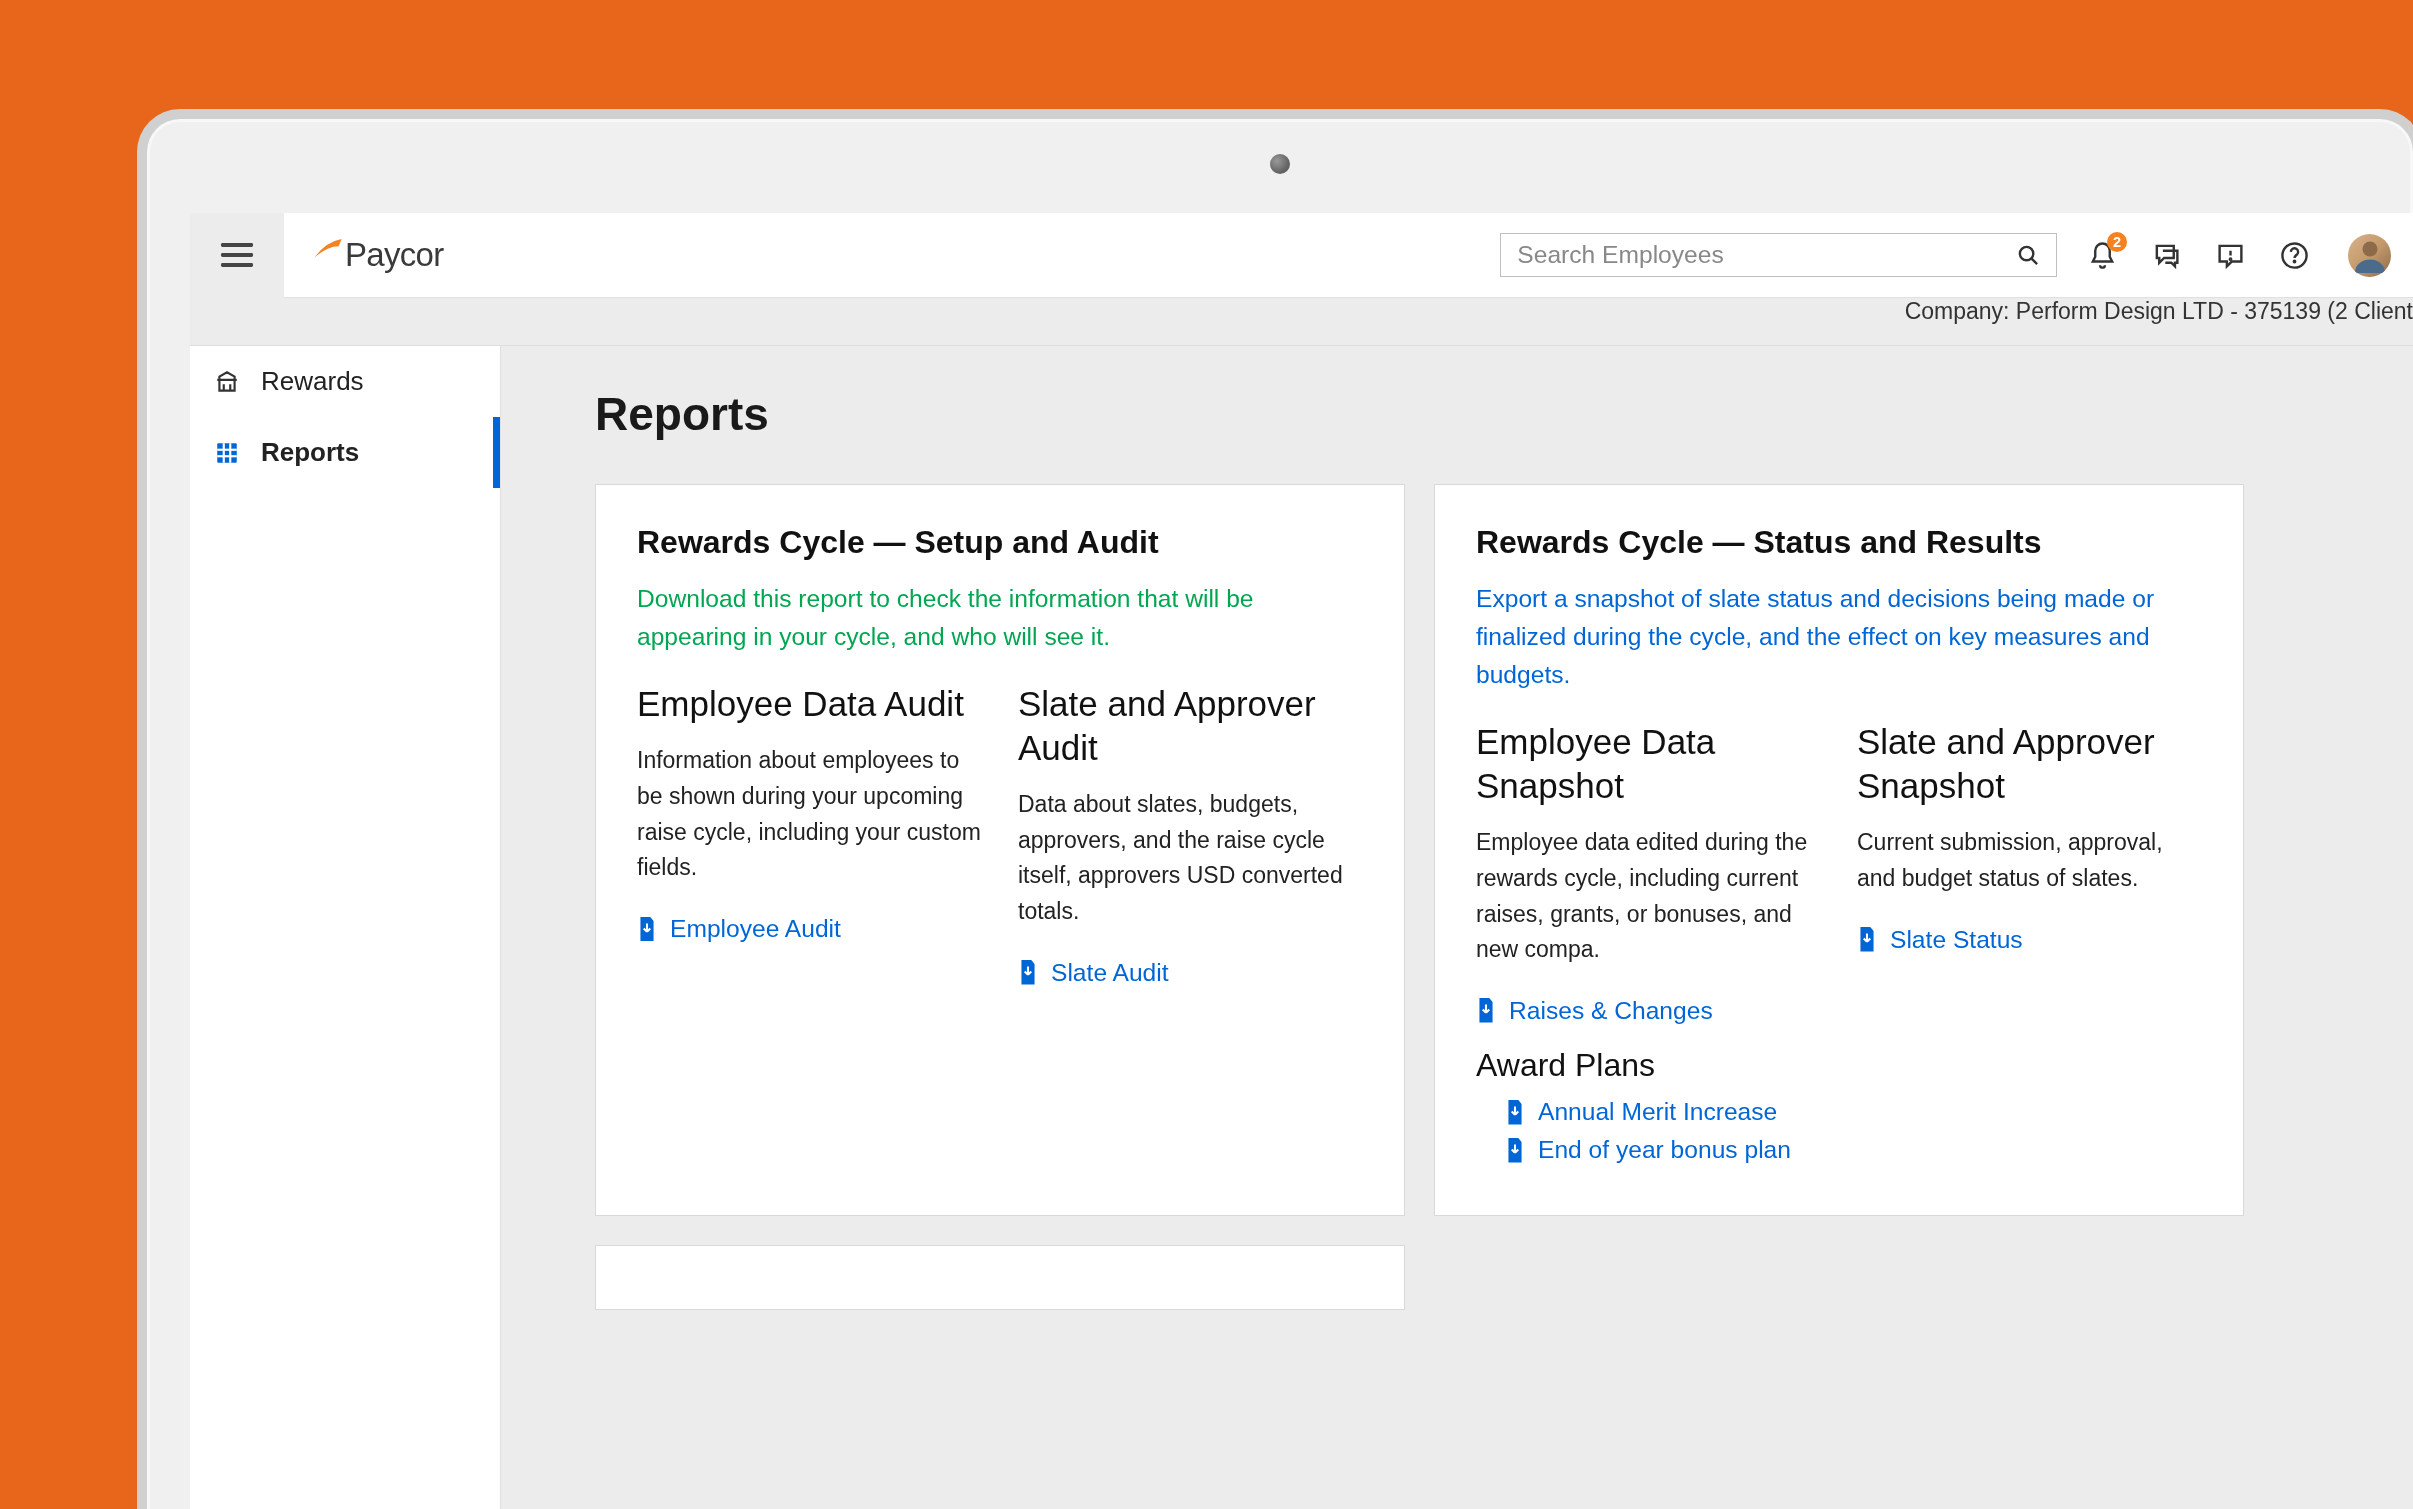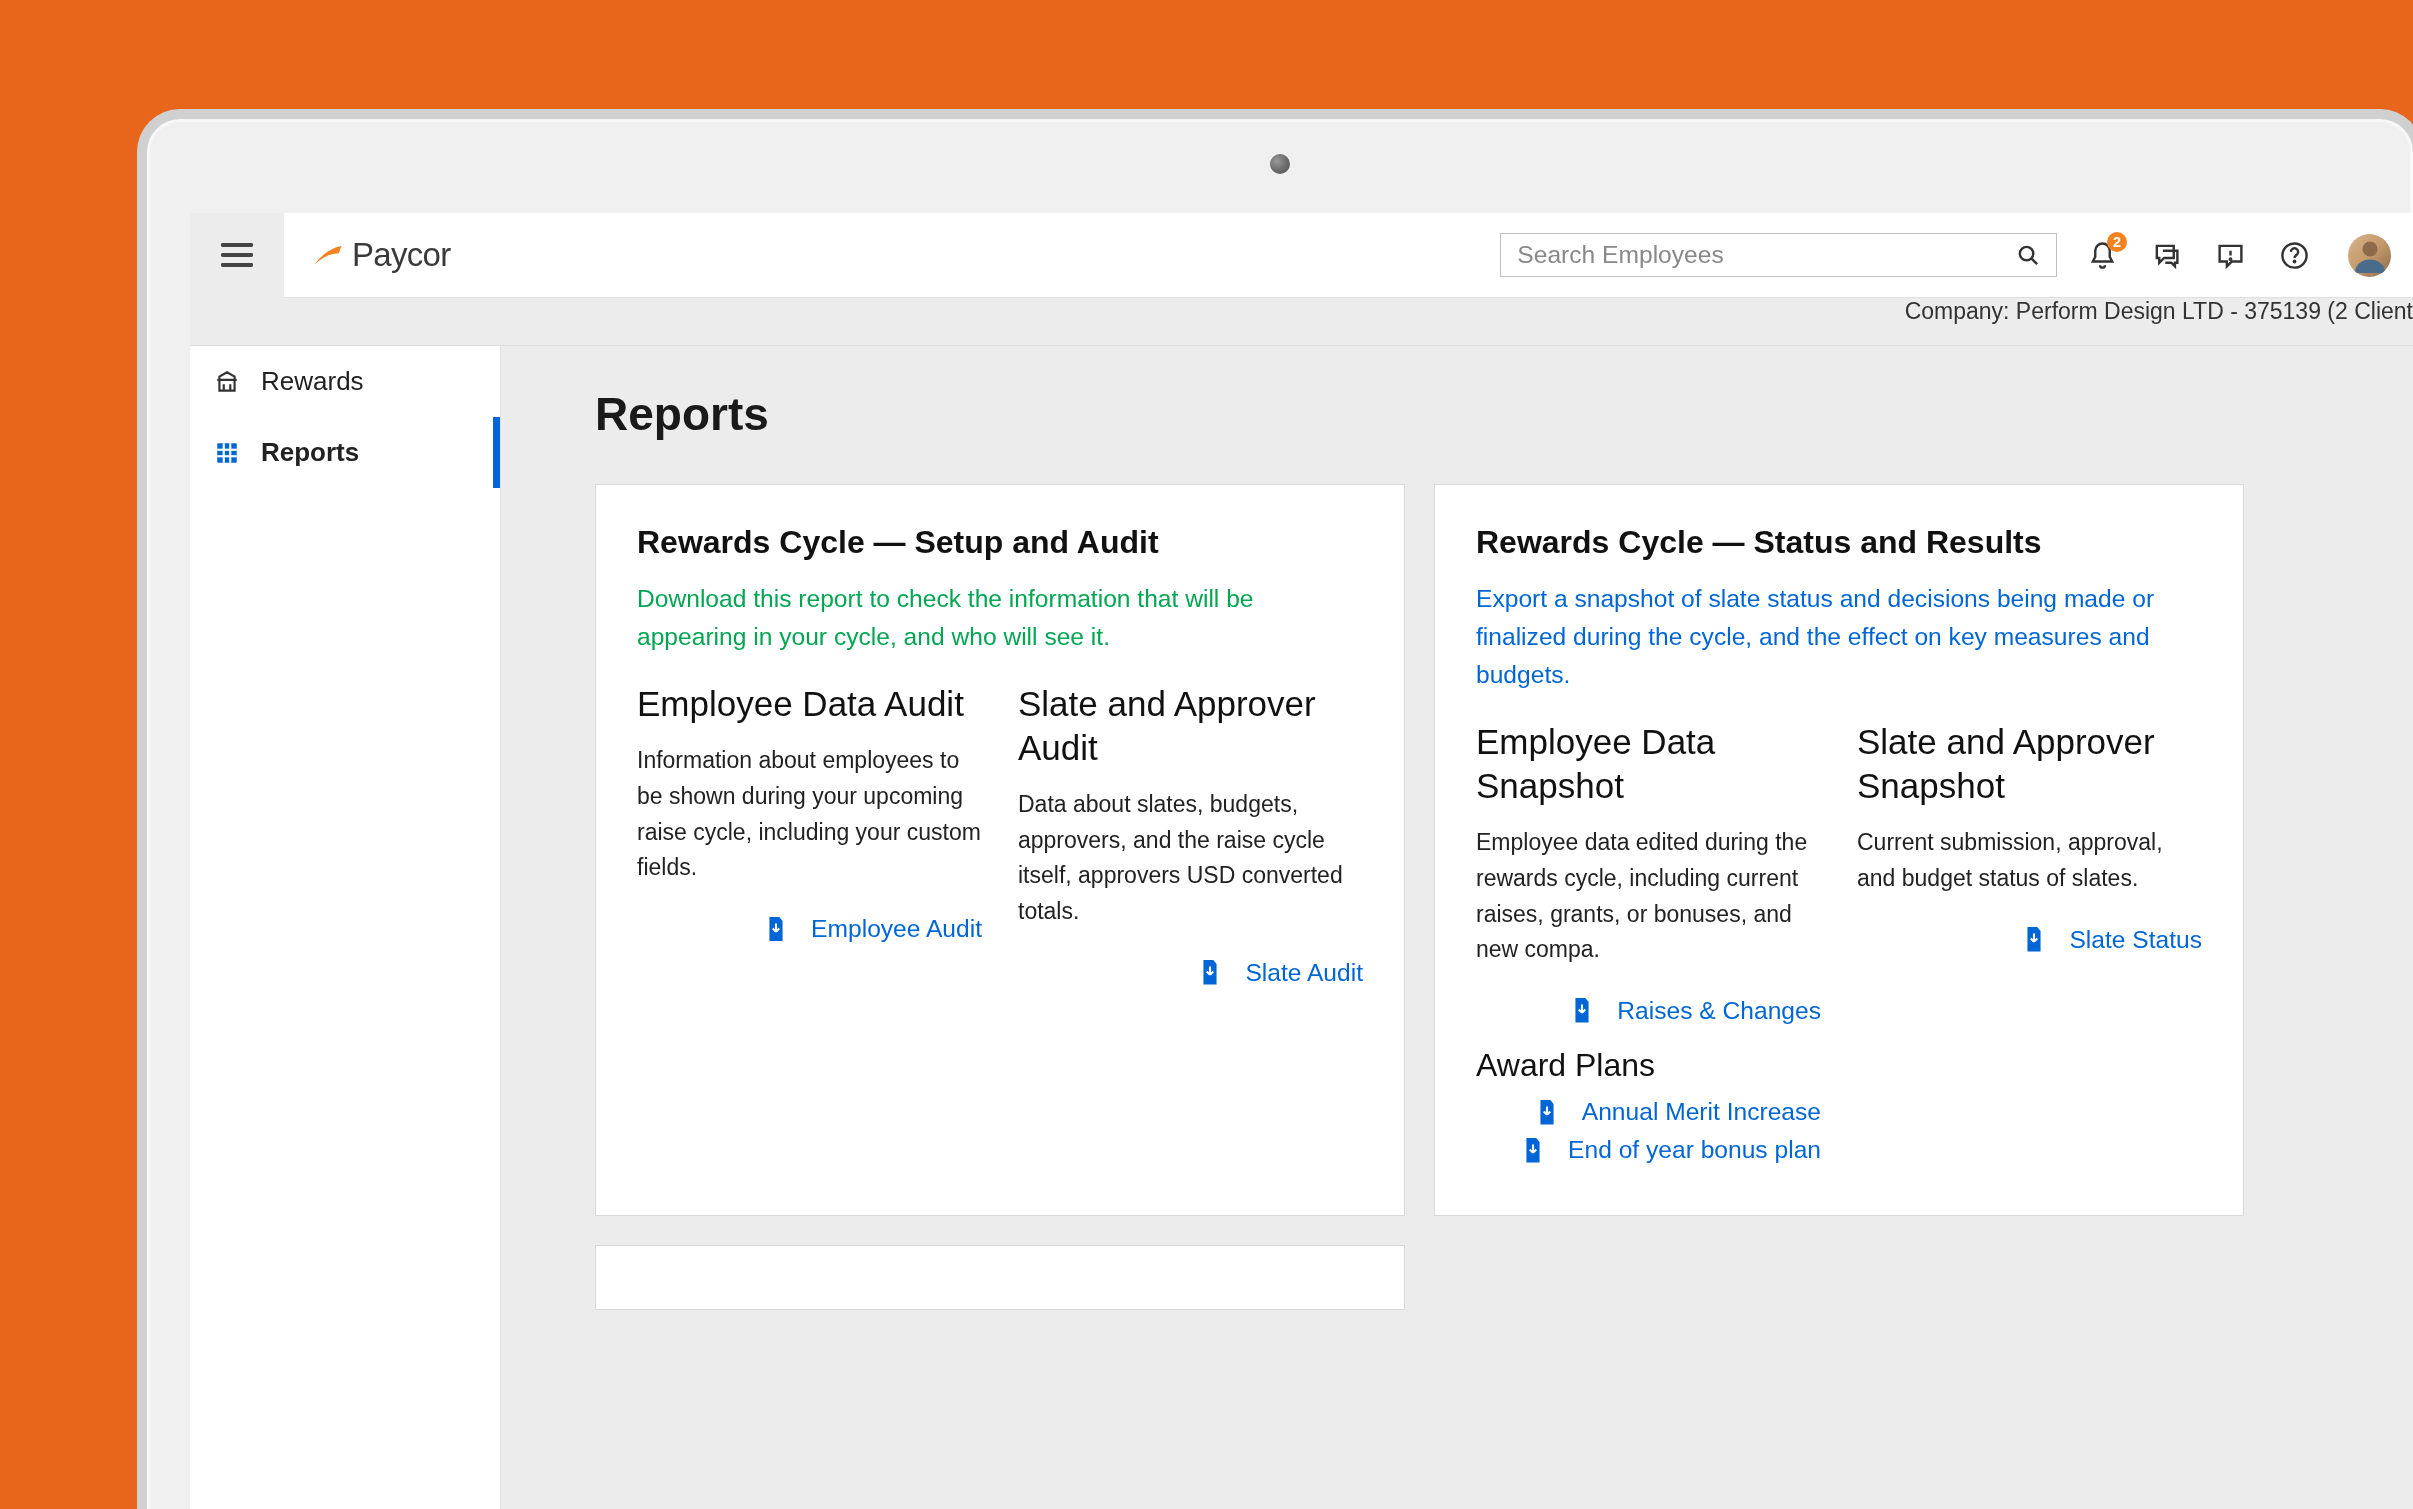--- a/index.html
+++ b/index.html
@@ -63,22 +63,22 @@
     height: 24.6px;
     display: flex;
     flex-direction: column;
     justify-content: space-between;
     cursor: pointer;
   }
   .hamburger span { display:block; height:4.3px; background:#444; border-radius:1.4px; }
   .logo {
     margin-left: 29px;
     display: flex;
-    align-items: center;
-    gap: 9px;
+    align-items: flex-start;
+    gap: 2px;
   }
   .logo svg { display:block; }
   .logo-text {
     font-size: 33px;
     color: #3a3a3a;
     font-weight: 400;
     letter-spacing: -0.7px;
   }
   .topbar-spacer { flex: 1; }
   .search-box {
@@ -213,26 +213,25 @@
   }
   .col p {
     font-size: 23px;
     color:#222;
     line-height:1.55;
     margin-bottom: 29px;
   }
   .dl-link {
     display:flex;
     align-items:center;
-    gap: 25px;
+    gap: 13px;
     font-size: 24.6px;
     color:#0066d6;
     cursor:pointer;
     margin-bottom: 10px;
-    justify-content: flex-end;
   }
   .dl-icon {
     width:20px; height:24.6px;
     display:inline-flex; align-items:center; justify-content:center;
   }
   .dl-icon svg { width:20px; height:24.6px; }
   .plans-title {
     font-size: 32px;
     font-weight:400;
     color:#111;

